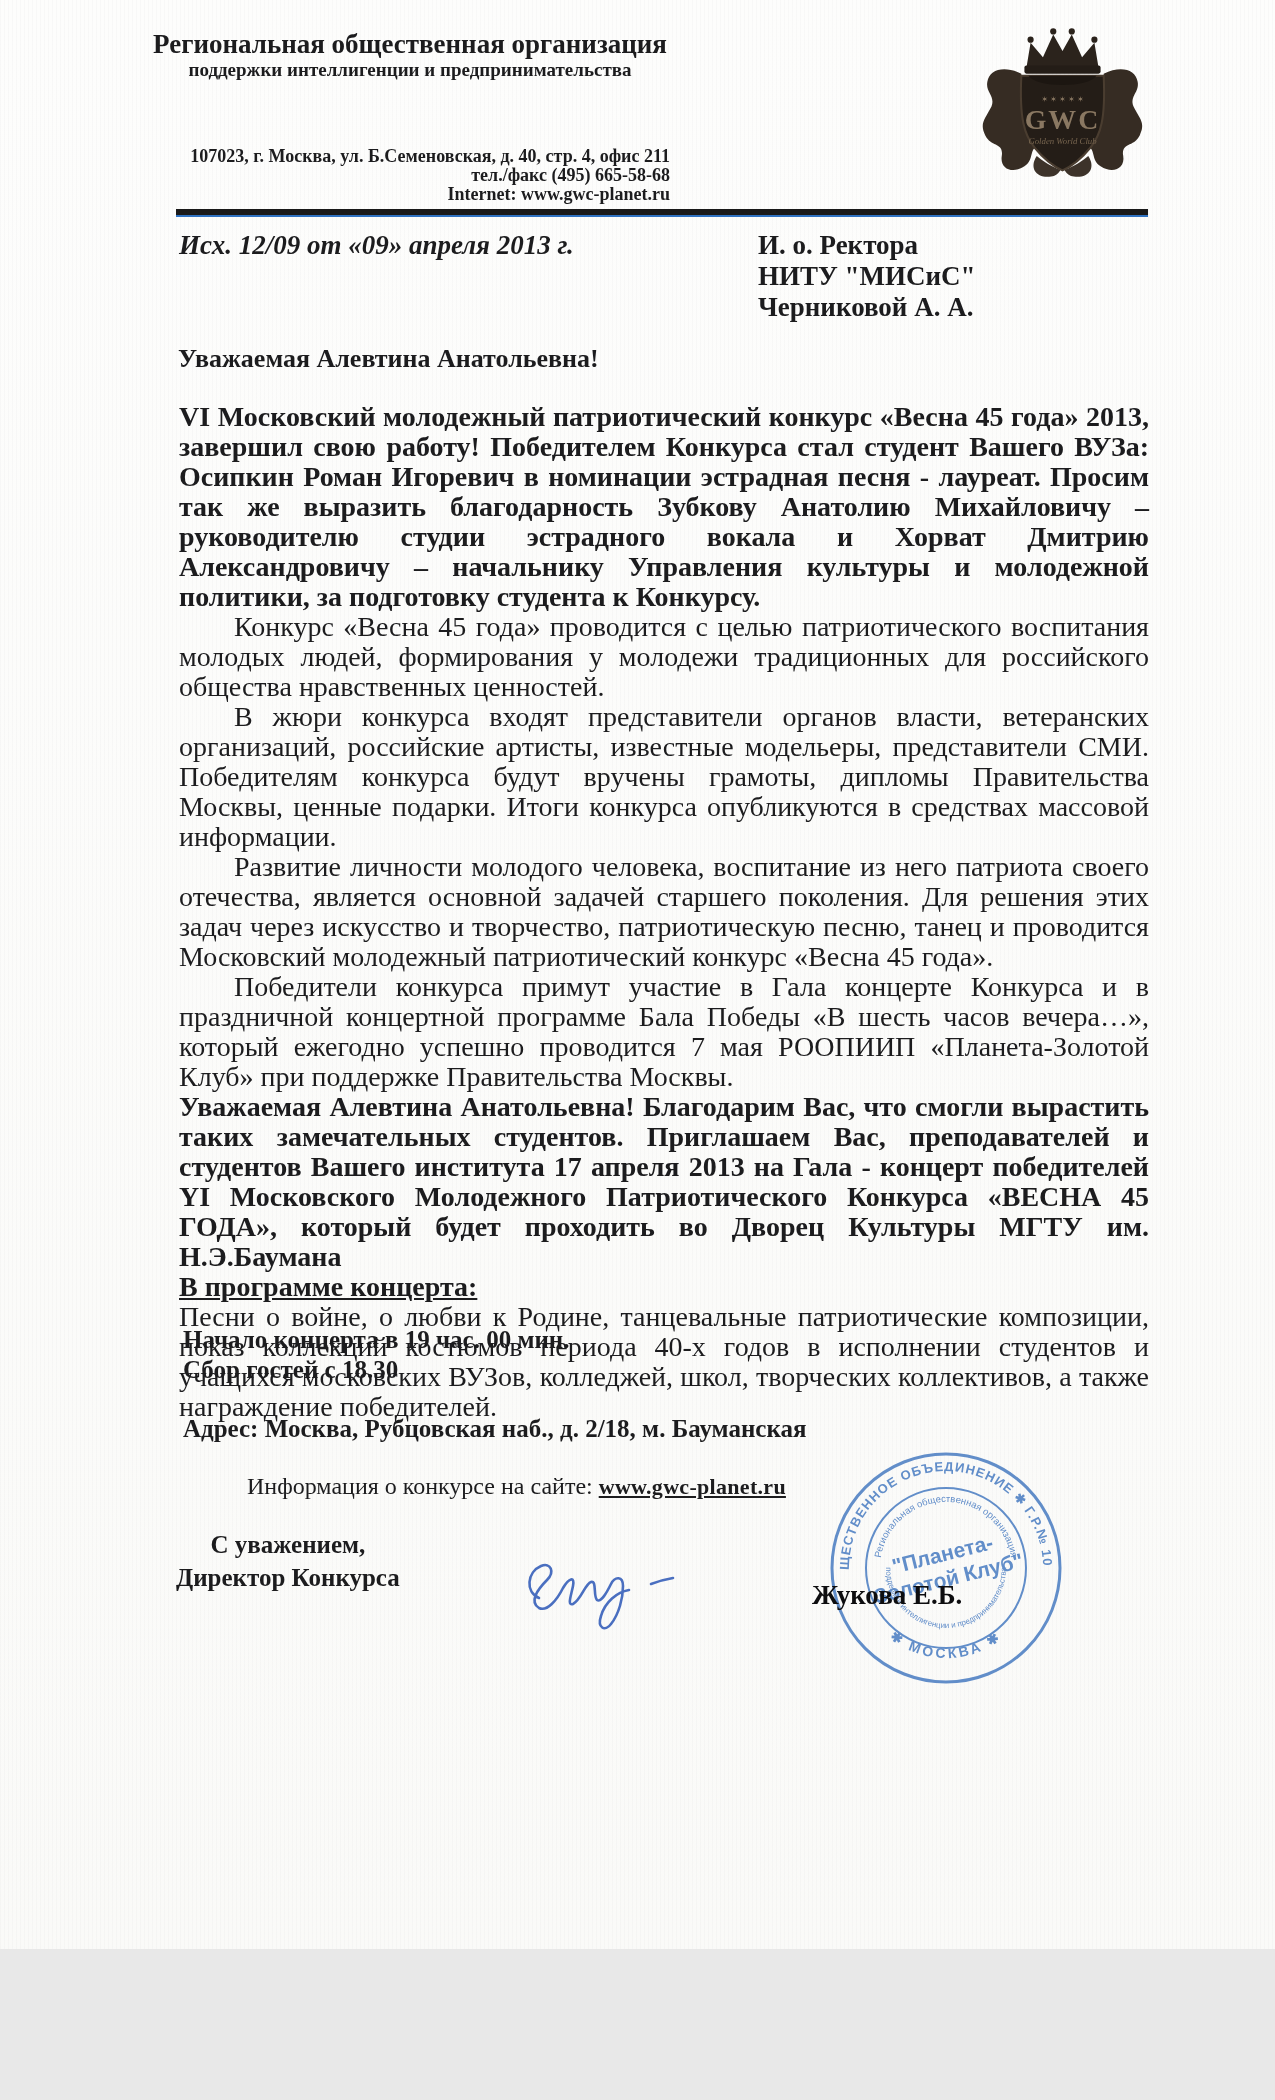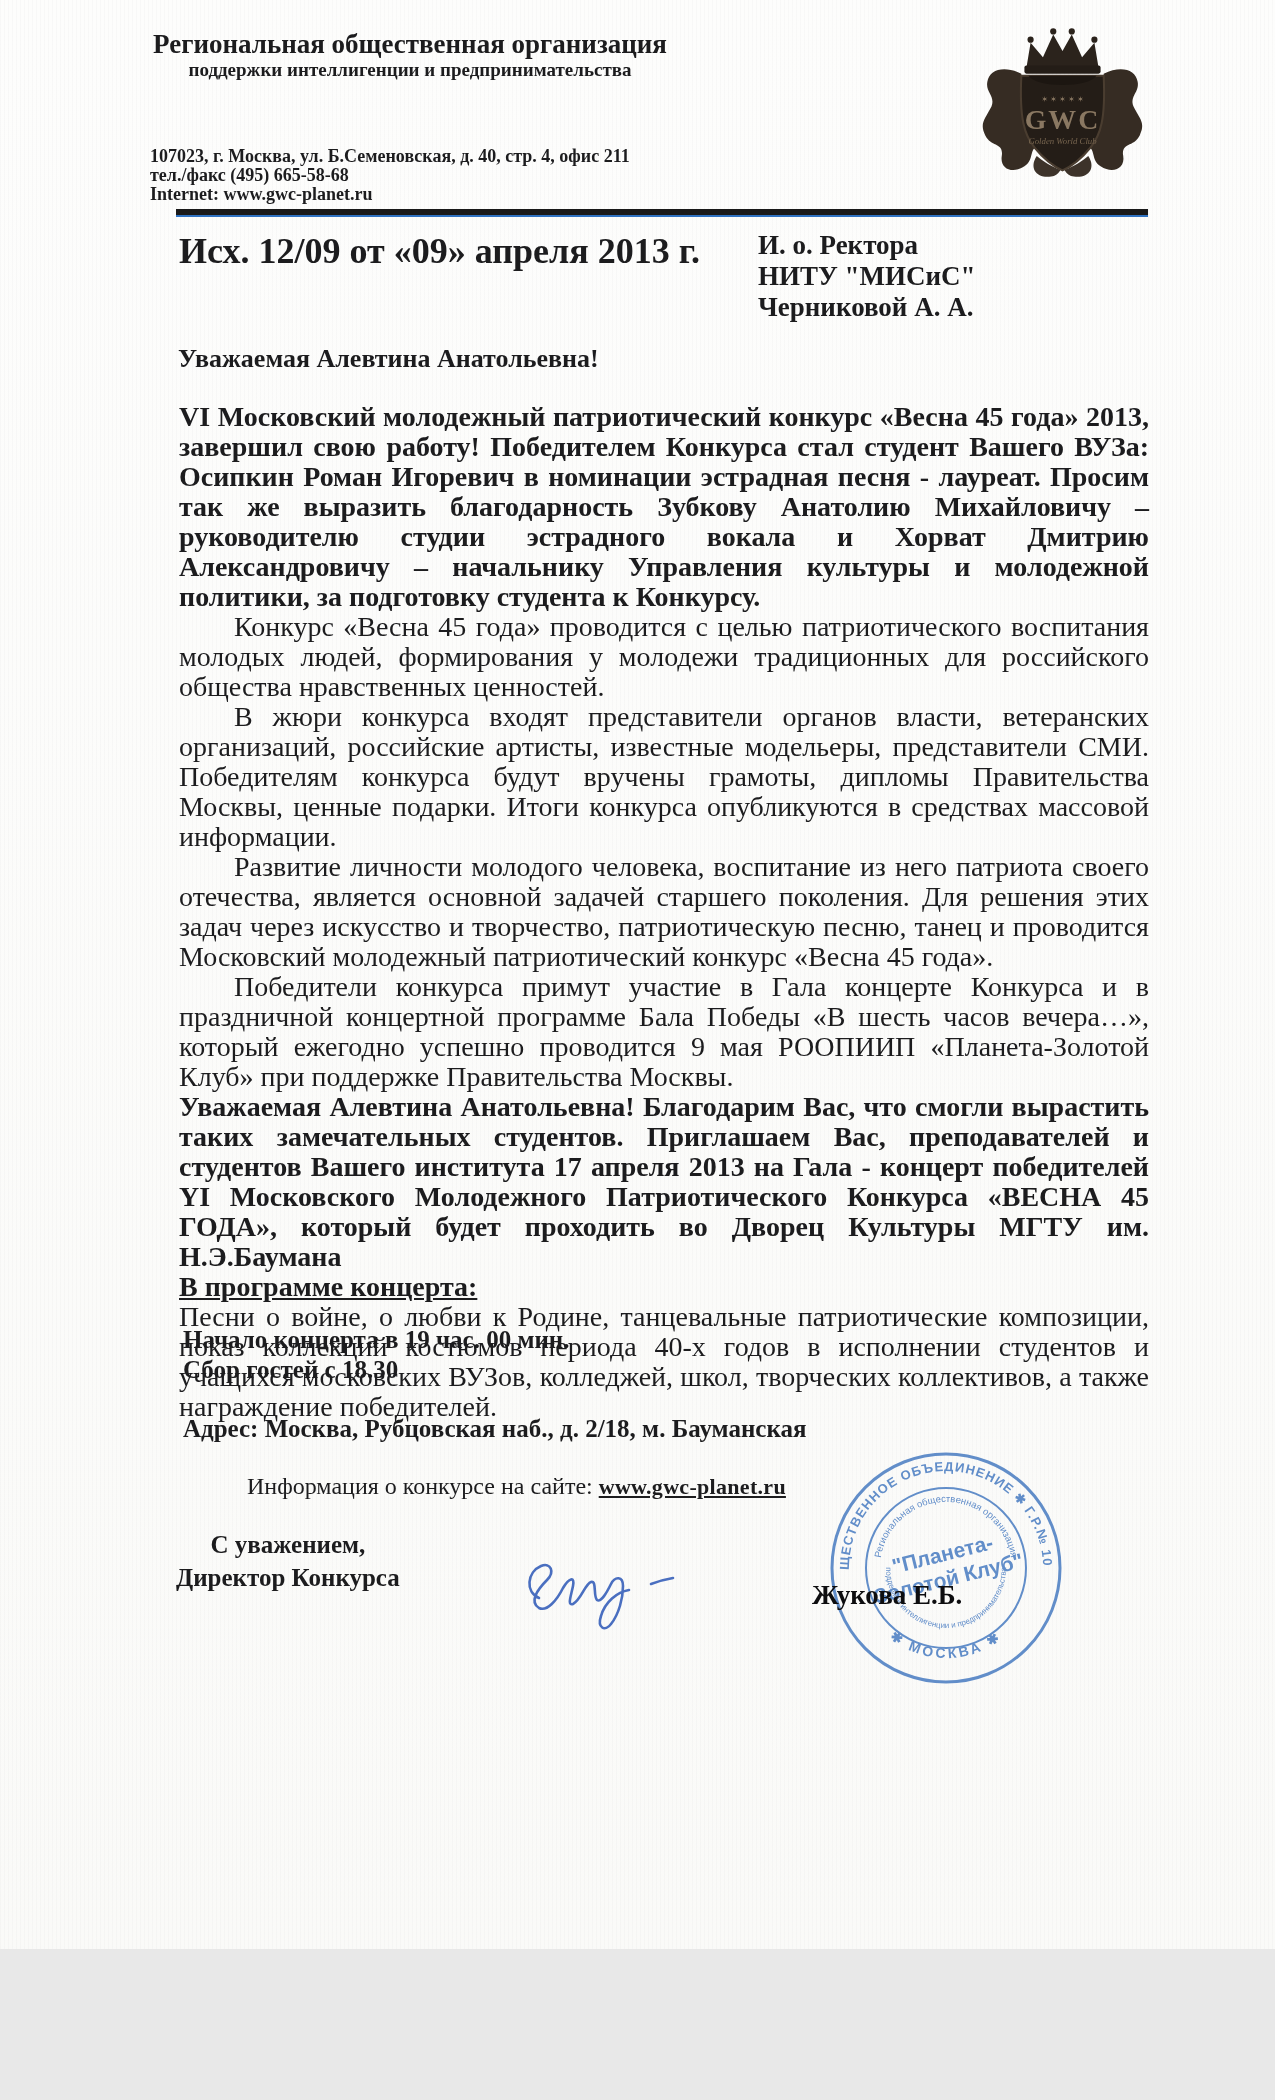--- a/index.html
+++ b/index.html
@@ -12,25 +12,25 @@
       linear-gradient(#fdfdfc,#fafaf8);
     font-family:"Liberation Serif","DejaVu Serif",serif;
     color:#1c1c1e;
     overflow:hidden;
   }
   
   .org-head{position:absolute;left:150px;top:30px;width:520px;text-align:center;}
   .org-line1{font-size:27px;font-weight:bold;line-height:28px;}
   .org-line2{font-size:19px;font-weight:bold;line-height:24px;}
   .org-name{font-size:44px;font-weight:bold;line-height:50px;margin-top:6px;letter-spacing:0.5px;}
-  .org-addr{position:absolute;left:150px;top:147px;width:520px;text-align:left;font-weight:bold;font-size:18px;line-height:19px;}
+  .org-addr{position:absolute;left:150px;top:147px;width:520px;text-align:right;font-weight:bold;font-size:18px;line-height:19px;}
   .crest{position:absolute;left:975px;top:24px;width:175px;height:160px;}
   .rule{position:absolute;left:176px;top:209px;width:972px;height:6px;background:#191919;border-bottom:2px solid #2f72c2;}
   
-  .outgoing{position:absolute;left:179px;top:230px;font-size:36px;font-weight:bold;}
+  .outgoing{position:absolute;left:179px;top:230px;font-size:27px;font-weight:bold;font-style:italic;}
   .recipient{position:absolute;left:758px;top:230px;font-size:27px;font-weight:bold;line-height:31px;}
   
   .salutation{position:absolute;left:178px;top:344px;width:972px;font-size:26px;font-weight:bold;}
   .body-copy{position:absolute;left:179px;top:402px;width:970px;font-size:28px;line-height:30px;}
   .body-copy p{margin:0;text-align:justify;}
   .b{font-weight:bold;}
   .left{text-align:center;}
   .indent{text-indent:55px;}
   .u{text-decoration:underline;}
   
@@ -88,21 +88,21 @@
     <div>Черниковой А. А.</div>
   </div>
 
   <div class="salutation">Уважаемая Алевтина Анатольевна!</div>
 
   <div class="body-copy">
     <p class="b">VI Московский молодежный патриотический конкурс «Весна 45 года» 2013, завершил свою работу! Победителем Конкурса стал студент Вашего ВУЗа: Осипкин Роман Игоревич в номинации эстрадная песня - лауреат. Просим так же выразить благодарность Зубкову Анатолию Михайловичу – руководителю студии эстрадного вокала и Хорват Дмитрию Александровичу – начальнику Управления культуры и молодежной политики, за подготовку студента к Конкурсу.</p>
     <p class="indent">Конкурс  «Весна 45 года»  проводится с целью патриотического воспитания молодых людей, формирования  у молодежи традиционных для российского общества нравственных ценностей.</p>
     <p class="indent">В жюри конкурса входят представители органов власти, ветеранских организаций, российские артисты, известные модельеры, представители СМИ. Победителям конкурса будут вручены грамоты, дипломы Правительства Москвы, ценные подарки. Итоги конкурса опубликуются в средствах массовой информации.</p>
     <p class="indent">Развитие личности молодого человека, воспитание из него патриота своего отечества, является основной задачей старшего поколения.  Для решения этих задач через искусство и творчество, патриотическую песню, танец и проводится Московский молодежный патриотический конкурс «Весна 45 года».</p>
-    <p class="indent">Победители конкурса примут участие в Гала концерте Конкурса и в праздничной концертной программе Бала Победы «В шесть часов вечера…», который ежегодно успешно проводится 9 мая   РООПИИП «Планета-Золотой Клуб» при поддержке Правительства Москвы.</p>
+    <p class="indent">Победители конкурса примут участие в Гала концерте Конкурса и в праздничной концертной программе Бала Победы «В шесть часов вечера…», который ежегодно успешно проводится 7 мая   РООПИИП «Планета-Золотой Клуб» при поддержке Правительства Москвы.</p>
     <p class="b left">Уважаемая Алевтина Анатольевна! Благодарим Вас, что смогли вырастить таких замечательных студентов. Приглашаем Вас, преподавателей и студентов Вашего института  17 апреля  2013 на Гала - концерт победителей  YI Московского Молодежного Патриотического Конкурса «ВЕСНА 45 ГОДА», который будет проходить во Дворец Культуры МГТУ им. Н.Э.Баумана</p>
     <p class="b left"><span class="u">В программе концерта:</span></p>
     <p>Песни о войне, о любви к Родине, танцевальные патриотические композиции, показ коллекций костюмов периода 40-х годов в исполнении студентов и учащихся московских ВУЗов, колледжей, школ, творческих коллективов, а также награждение победителей.</p>
   </div>
 
   <div class="details">
     <div>Начало концерта в 19 час. 00 мин.</div>
     <div>Сбор гостей с 18.30</div>
     <div class="gap1">Адрес: Москва, Рубцовская наб., д. 2/18, м. Бауманская</div>
     <div class="gap2 site-line">

